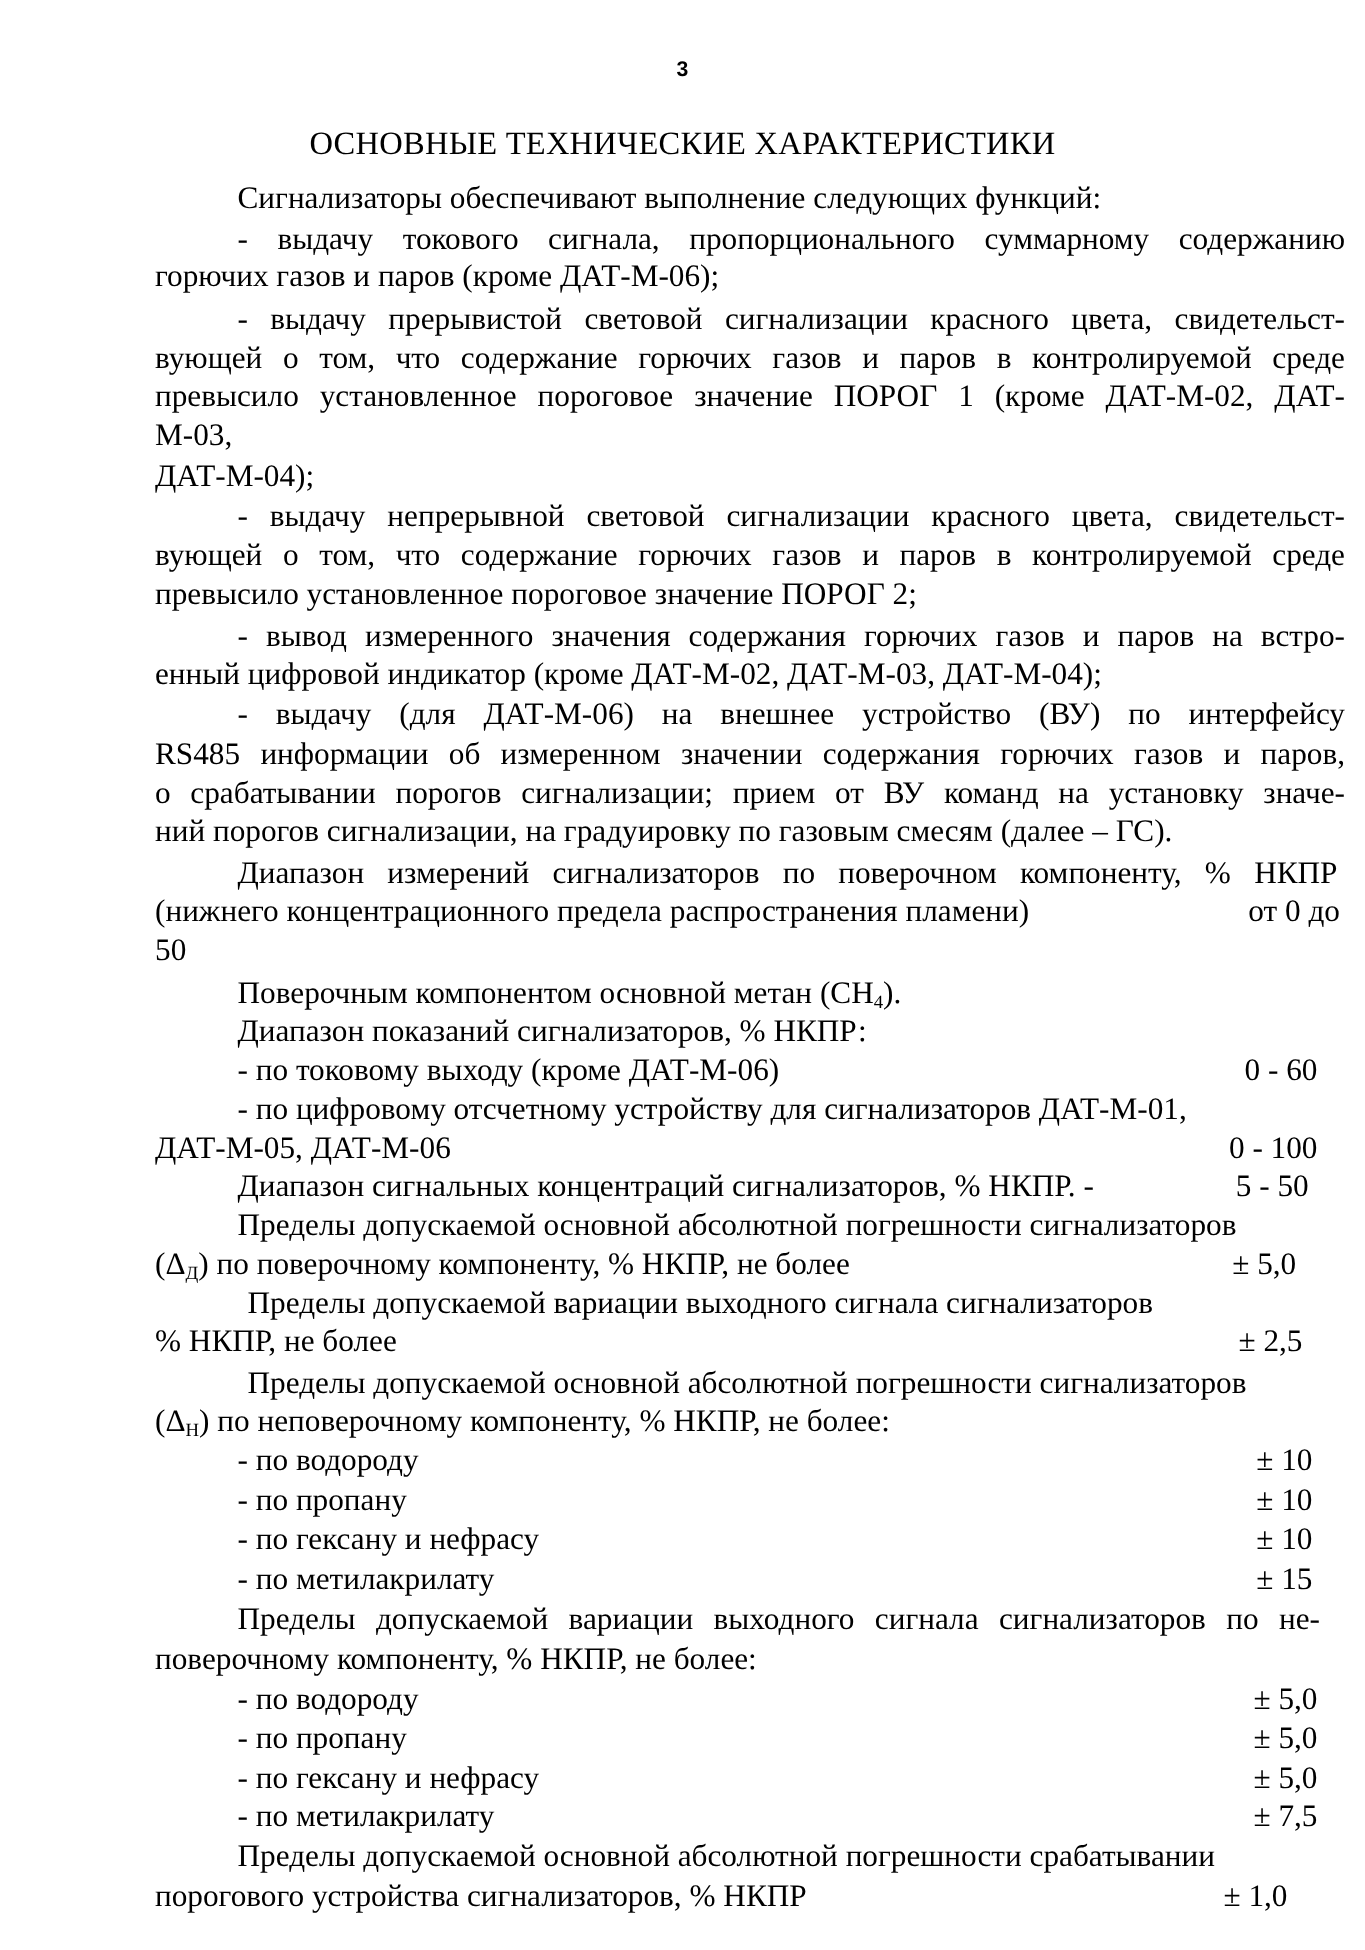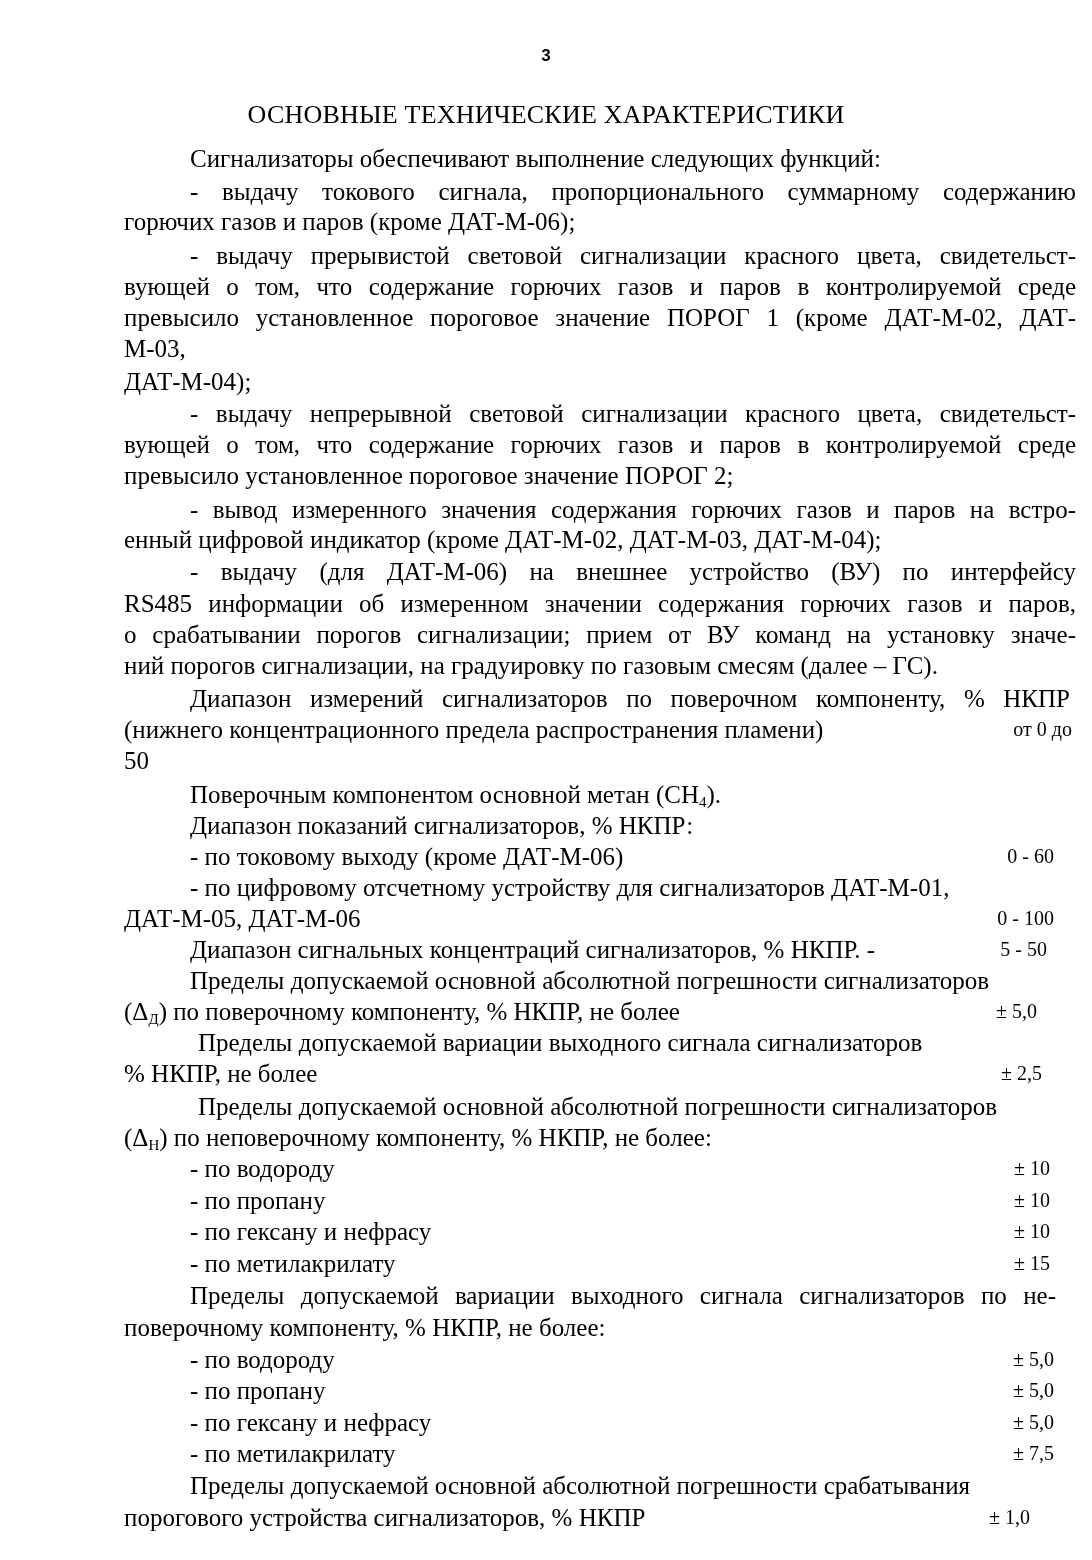--- a/index.html
+++ b/index.html
@@ -4,21 +4,21 @@
 <style>
   html, body { margin:0; padding:0; background:#ffffff; }
   body { width:1092px; height:1560px; position:relative; overflow:hidden;
          font-family:"Liberation Serif", serif; color:#000; }
   .ln { position:absolute; font-size:25px; line-height:31px; white-space:nowrap; }
   .pageno { position:absolute; top:46px; left:0; width:1092px; text-align:center;
             font-family:"Liberation Sans", sans-serif; font-weight:bold; font-size:17px; }
   .title { position:absolute; top:100px; left:0; width:1200px; text-align:center;
            font-size:26px; letter-spacing:0.2px; }
   .just { text-align:justify; text-align-last:justify; }
-  .val { position:absolute; font-size:20px; line-height:31px; white-space:nowrap; text-align:right; }
+  .val { position:absolute; font-size:25px; line-height:31px; white-space:nowrap; text-align:right; }
   sub { font-size:15px; vertical-align:-4px; line-height:0; }
 </style>
 </head>
 <body>
 
 <div class="pageno">3</div>
 <div class="title" style="left:-54px;">ОСНОВНЫЕ ТЕХНИЧЕСКИЕ ХАРАКТЕРИСТИКИ</div>
 
 <div class="ln" style="top:143px;left:190px;">Сигнализаторы обеспечивают выполнение следующих функций:</div>
 
@@ -85,15 +85,15 @@
 
 <div class="ln" style="top:1344px;left:190px;">- по водороду</div>
 <div class="val" style="top:1344px;right:38px;">± 5,0</div>
 <div class="ln" style="top:1375px;left:190px;">- по пропану</div>
 <div class="val" style="top:1375px;right:38px;">± 5,0</div>
 <div class="ln" style="top:1407px;left:190px;">- по гексану и нефрасу</div>
 <div class="val" style="top:1407px;right:38px;">± 5,0</div>
 <div class="ln" style="top:1438px;left:190px;">- по метилакрилату</div>
 <div class="val" style="top:1438px;right:38px;">± 7,5</div>
 
-<div class="ln" style="top:1470px;left:190px;">Пределы допускаемой основной абсолютной погрешности срабатывания</div>
+<div class="ln" style="top:1470px;left:190px;">Пределы допускаемой основной абсолютной погрешности срабатывании</div>
 <div class="ln" style="top:1502px;left:124px;">порогового устройства сигнализаторов, % НКПР</div>
 <div class="val" style="top:1502px;right:62px;">± 1,0</div>
 
 </body></html>

